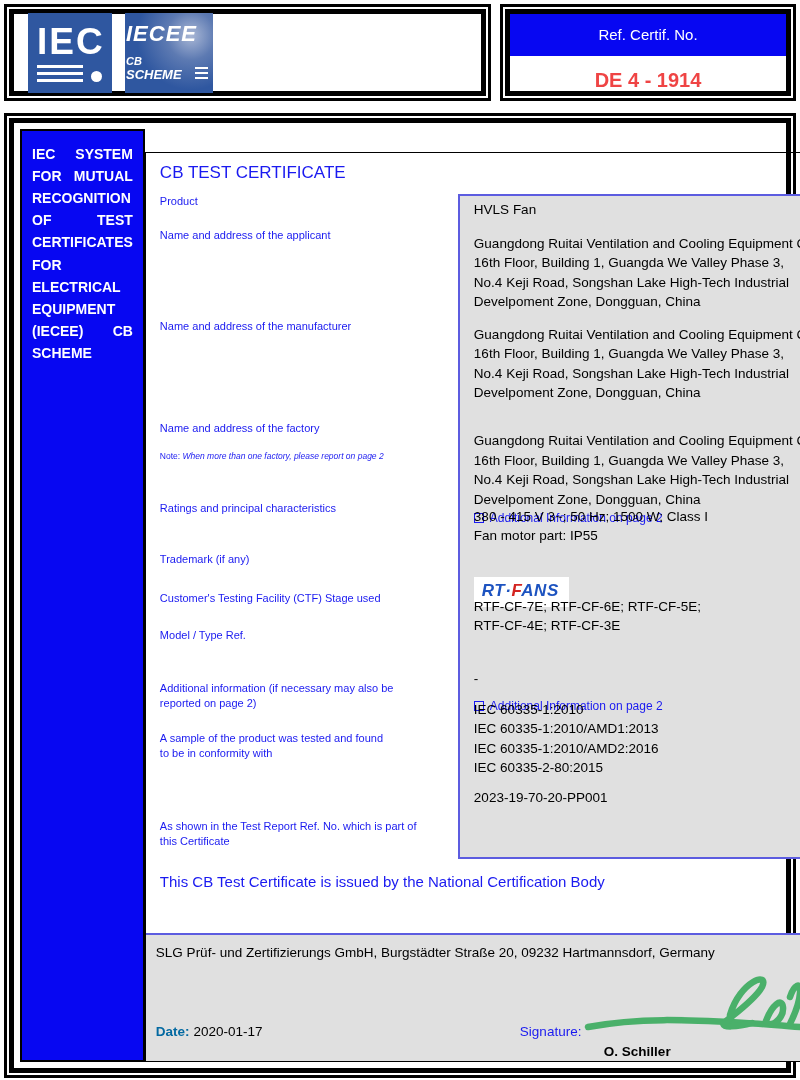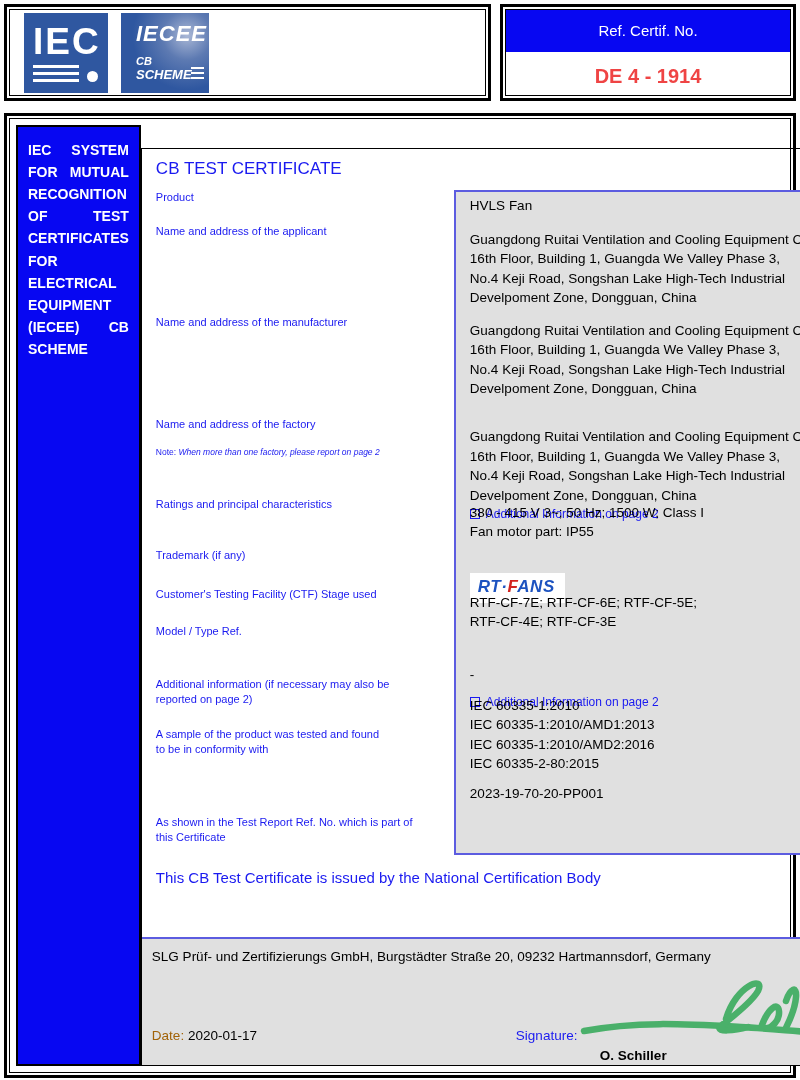--- a/index.html
+++ b/index.html
@@ -1,35 +1,35 @@
 <!DOCTYPE html>
 <html><head>
 <meta charset="utf-8">
 <style>
   * { margin:0; padding:0; box-sizing:border-box; }
   body { background:#fff; font-family:"Liberation Sans", sans-serif; }
   .page { width:800px; height:1080px; position:relative; background:#fff; overflow:hidden; }
 
   
   .dbox { border:3px solid #000; padding:2px; background:#fff; }
-  .dbox-in { border:1px solid #000000; background:#fff; height:100%; }
+  .dbox-in { border:5px solid #000000; background:#fff; height:100%; }
 
   
   .hdr { display:flex; gap:9px; margin:4px 4px 0; height:97px; }
   .hdr-left { width:487px; }
   .hdr-right { flex:1; }
   .logo-strip { display:flex; align-items:center; gap:13px; padding:3px 0 3px 14px; height:100%; }
   .iec-logo { width:84px; height:80px; background:#2f57a0; position:relative; color:#fff; }
   .iec-txt { position:absolute; top:8px; left:9px; font-size:37px; font-weight:bold; letter-spacing:2px; }
   .iec-lines { position:absolute; left:9px; bottom:11px; }
   .iec-line { width:46px; height:3px; background:#fff; margin-top:4px; }
   .iec-dot { position:absolute; right:10px; bottom:11px; width:11px; height:11px; border-radius:50%; background:#fff; }
   .iecee-logo { width:88px; height:80px; color:#fff; font-style:italic; font-weight:bold;
     background:radial-gradient(circle at 75% 28%, #aab8d6 0%, #5d7ab2 28%, #2f57a0 62%);
-    padding:8px 0 0 15px; position:relative; }
+    padding:8px 0 0 1px; position:relative; }
   .iecee-l1 { font-size:22px; letter-spacing:1px; }
   .iecee-l2 { font-size:11px; margin-top:8px; }
   .iecee-l3 { font-size:13px; }
   .iecee-bars { position:absolute; right:5px; bottom:14px; }
   .iecee-bar { width:13px; height:2px; background:#fff; margin-top:3px; }
   .ref-bar { background:#0707f2; color:#fff; text-align:center; height:42px; line-height:42px; font-size:15px; }
   .ref-val { text-align:center; font-size:20px; font-weight:bold; padding-top:13px; color:#ef4444; }
 
   
   .mainframe { position:absolute; left:4px; right:4px; top:113px; bottom:2px; }
@@ -54,21 +54,21 @@
   .addinfo.gap { margin-top:9px; }
   .tm-box { display:inline-block; background:#fff; padding:2px 10px 3px 8px; font-style:italic; font-weight:bold;
     font-size:17px; letter-spacing:.5px; white-space:normal; }
   .tm-blue { color:#1d53c0; } .tm-red { color:#d32420; }
 
   .issued { color:#1a1af0; font-size:15px; margin:14px 0 10px 6px; }
 
   .footer { margin:auto -8px 0; border-top:2px solid #5c5ce0; background:#e0e0e0; height:128px; position:relative; font-size:13.5px; }
   .slg { position:absolute; top:10px; left:10px; color:#000; }
   .dateline { position:absolute; bottom:22px; left:10px; }
-  .bluetxt { color:#a16207; }
+  .bluetxt { color:#0369a1;font-weight:bold; }
   .sigline { position:absolute; bottom:22px; left:374px; color:#1a1af0; }
   .signame { position:absolute; bottom:2px; left:458px; color:#000000;font-weight:bold; }
   .sigimg { position:absolute; right:6px; bottom:10px; }
 </style>
 </head>
 <body>
 
 <div class="page">
 
   <div class="hdr">

